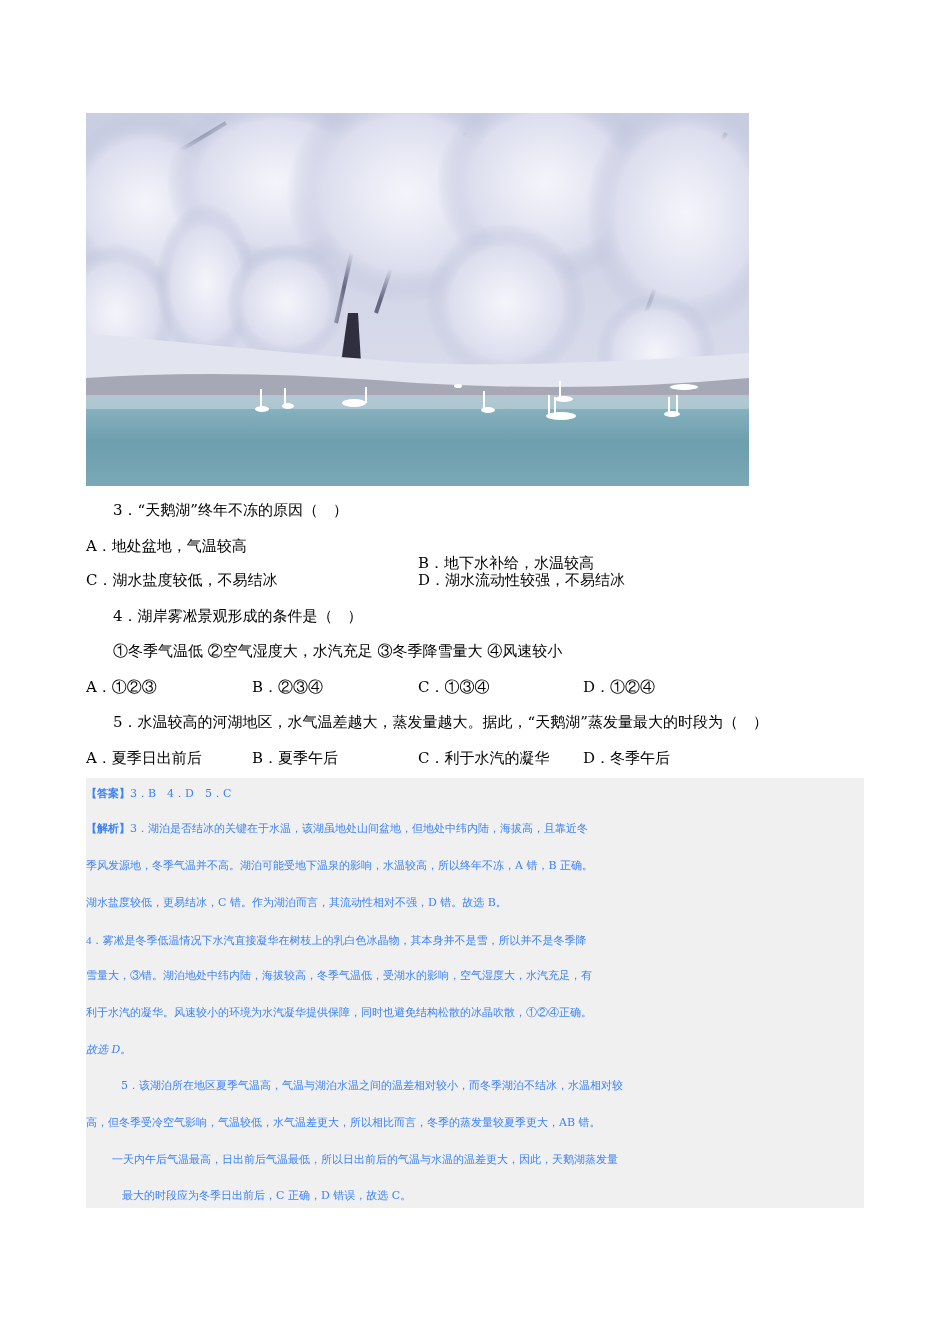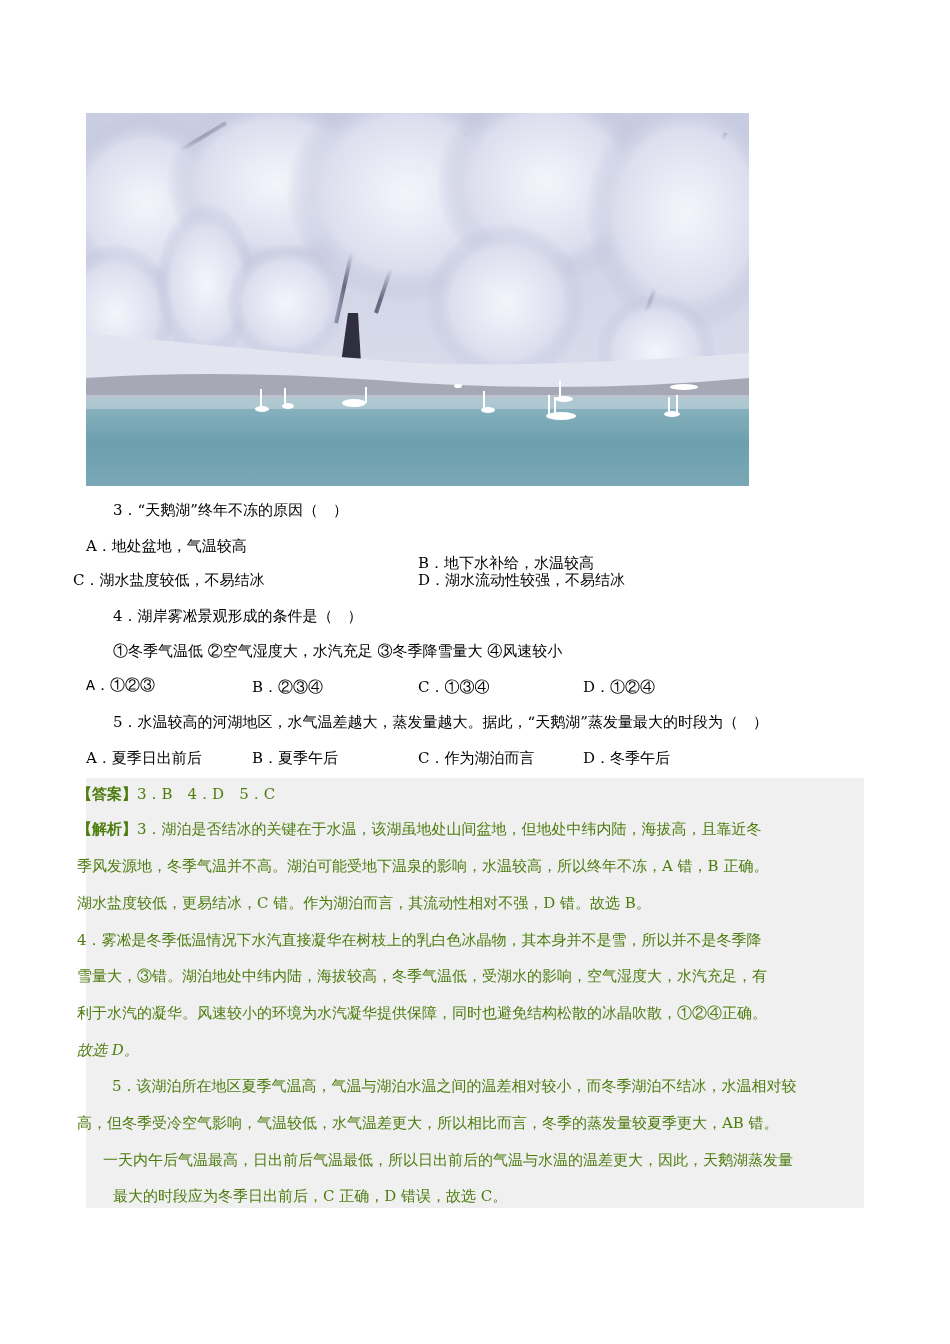--- a/index.html
+++ b/index.html
@@ -42,24 +42,24 @@
     .answer-box {
       position: absolute;
       left: 86px;
       top: 778px;
       width: 778px;
       height: 430px;
       background: #f0f0f0;
     }
     .red {
       position: absolute;
-      left: 77px;
-      font-size: 15px;
+      left: 86px;
+      font-size: 11px;
       line-height: 20px;
-      color: #4d7c0f;
+      color: #3b82f6;
       white-space: nowrap;
     }
     .bold-bracket { font-weight: bold; }
   </style>
 </head>
 <body>
 
 <div class="photo">
   <svg viewBox="0 0 663 373" preserveAspectRatio="none">
     <defs>
@@ -134,32 +134,32 @@
 
 <div class="line" style="top:500px;">
   <span>3．</span><span>“天鹅湖”终年不冻的原因（　）</span>
 </div>
 <div class="opt" style="left:86px; top:536px;">
   <span>A．</span><span>地处盆地，气温较高</span>
 </div>
 <div class="opt" style="left:418px; top:553px;">
   <span>B．</span><span>地下水补给，水温较高</span>
 </div>
-<div class="opt" style="left:73px; top:570px;">
+<div class="opt" style="left:86px; top:570px;">
   <span>C．</span><span>湖水盐度较低，不易结冰</span>
 </div>
 <div class="opt" style="left:418px; top:570px;">
   <span>D．</span><span>湖水流动性较强，不易结冰</span>
 </div>
 
 <div class="line" style="top:606px;">
   <span>4．</span><span>湖岸雾凇景观形成的条件是（　）</span>
 </div>
 <div class="line" style="top:641px;">①冬季气温低 ②空气湿度大，水汽充足 ③冬季降雪量大 ④风速较小</div>
-<div class="opt" style="left:86px; top:677px;font-family:Liberation Mono, monospace;">
+<div class="opt" style="left:86px; top:677px;">
   <span>A．</span><span>①②③</span>
 </div>
 <div class="opt" style="left:252px; top:677px;">
   <span>B．</span><span>②③④</span>
 </div>
 <div class="opt" style="left:418px; top:677px;">
   <span>C．</span><span>①③④</span>
 </div>
 <div class="opt" style="left:583px; top:677px;">
   <span>D．</span><span>①②④</span>
@@ -168,36 +168,36 @@
 <div class="line" style="top:712px;">
   <span>5．</span><span>水温较高的河湖地区，水气温差越大，蒸发量越大。据此，“天鹅湖”蒸发量最大的时段为（　）</span>
 </div>
 <div class="opt" style="left:86px; top:748px;">
   <span>A．</span><span>夏季日出前后</span>
 </div>
 <div class="opt" style="left:252px; top:748px;">
   <span>B．</span><span>夏季午后</span>
 </div>
 <div class="opt" style="left:418px; top:748px;">
-  <span>C．</span><span>作为湖泊而言</span>
+  <span>C．</span><span>利于水汽的凝华</span>
 </div>
 <div class="opt" style="left:583px; top:748px;">
   <span>D．</span><span>冬季午后</span>
 </div>
 
 <div class="answer-box"></div>
 
 <div class="red" style="top:784px;">
   <span class="bold-bracket">【答案】</span><span>3．B　4．D　5．C</span>
 </div>
 <div class="red" style="top:819px;">
   <span class="bold-bracket">【解析】</span><span>3．湖泊是否结冰的关键在于水温，该湖虽地处山间盆地，但地处中纬内陆，海拔高，且靠近冬</span>
 </div>
 <div class="red" style="top:856px;">季风发源地，冬季气温并不高。湖泊可能受地下温泉的影响，水温较高，所以终年不冻，A 错，B 正确。</div>
 <div class="red" style="top:893px;">湖水盐度较低，更易结冰，C 错。作为湖泊而言，其流动性相对不强，D 错。故选 B。</div>
-<div class="red" style="top:930px;">4．雾凇是冬季低温情况下水汽直接凝华在树枝上的乳白色冰晶物，其本身并不是雪，所以并不是冬季降</div>
+<div class="red" style="top:930px;font-family:Liberation Serif, serif;">4．雾凇是冬季低温情况下水汽直接凝华在树枝上的乳白色冰晶物，其本身并不是雪，所以并不是冬季降</div>
 <div class="red" style="top:966px;">雪量大，③错。湖泊地处中纬内陆，海拔较高，冬季气温低，受湖水的影响，空气湿度大，水汽充足，有</div>
 <div class="red" style="top:1003px;">利于水汽的凝华。风速较小的环境为水汽凝华提供保障，同时也避免结构松散的冰晶吹散，①②④正确。</div>
 <div class="red" style="top:1040px;font-style:italic;">故选 D。</div>
 <div class="red" style="top:1076px;padding-left:35px;">5．该湖泊所在地区夏季气温高，气温与湖泊水温之间的温差相对较小，而冬季湖泊不结冰，水温相对较</div>
 <div class="red" style="top:1113px;">高，但冬季受冷空气影响，气温较低，水气温差更大，所以相比而言，冬季的蒸发量较夏季更大，AB 错。</div>
 <div class="red" style="top:1150px;padding-left:26px;">一天内午后气温最高，日出前后气温最低，所以日出前后的气温与水温的温差更大，因此，天鹅湖蒸发量</div>
 <div class="red" style="top:1186px;padding-left:36px;">最大的时段应为冬季日出前后，C 正确，D 错误，故选 C。</div>
 
 </body></html>

